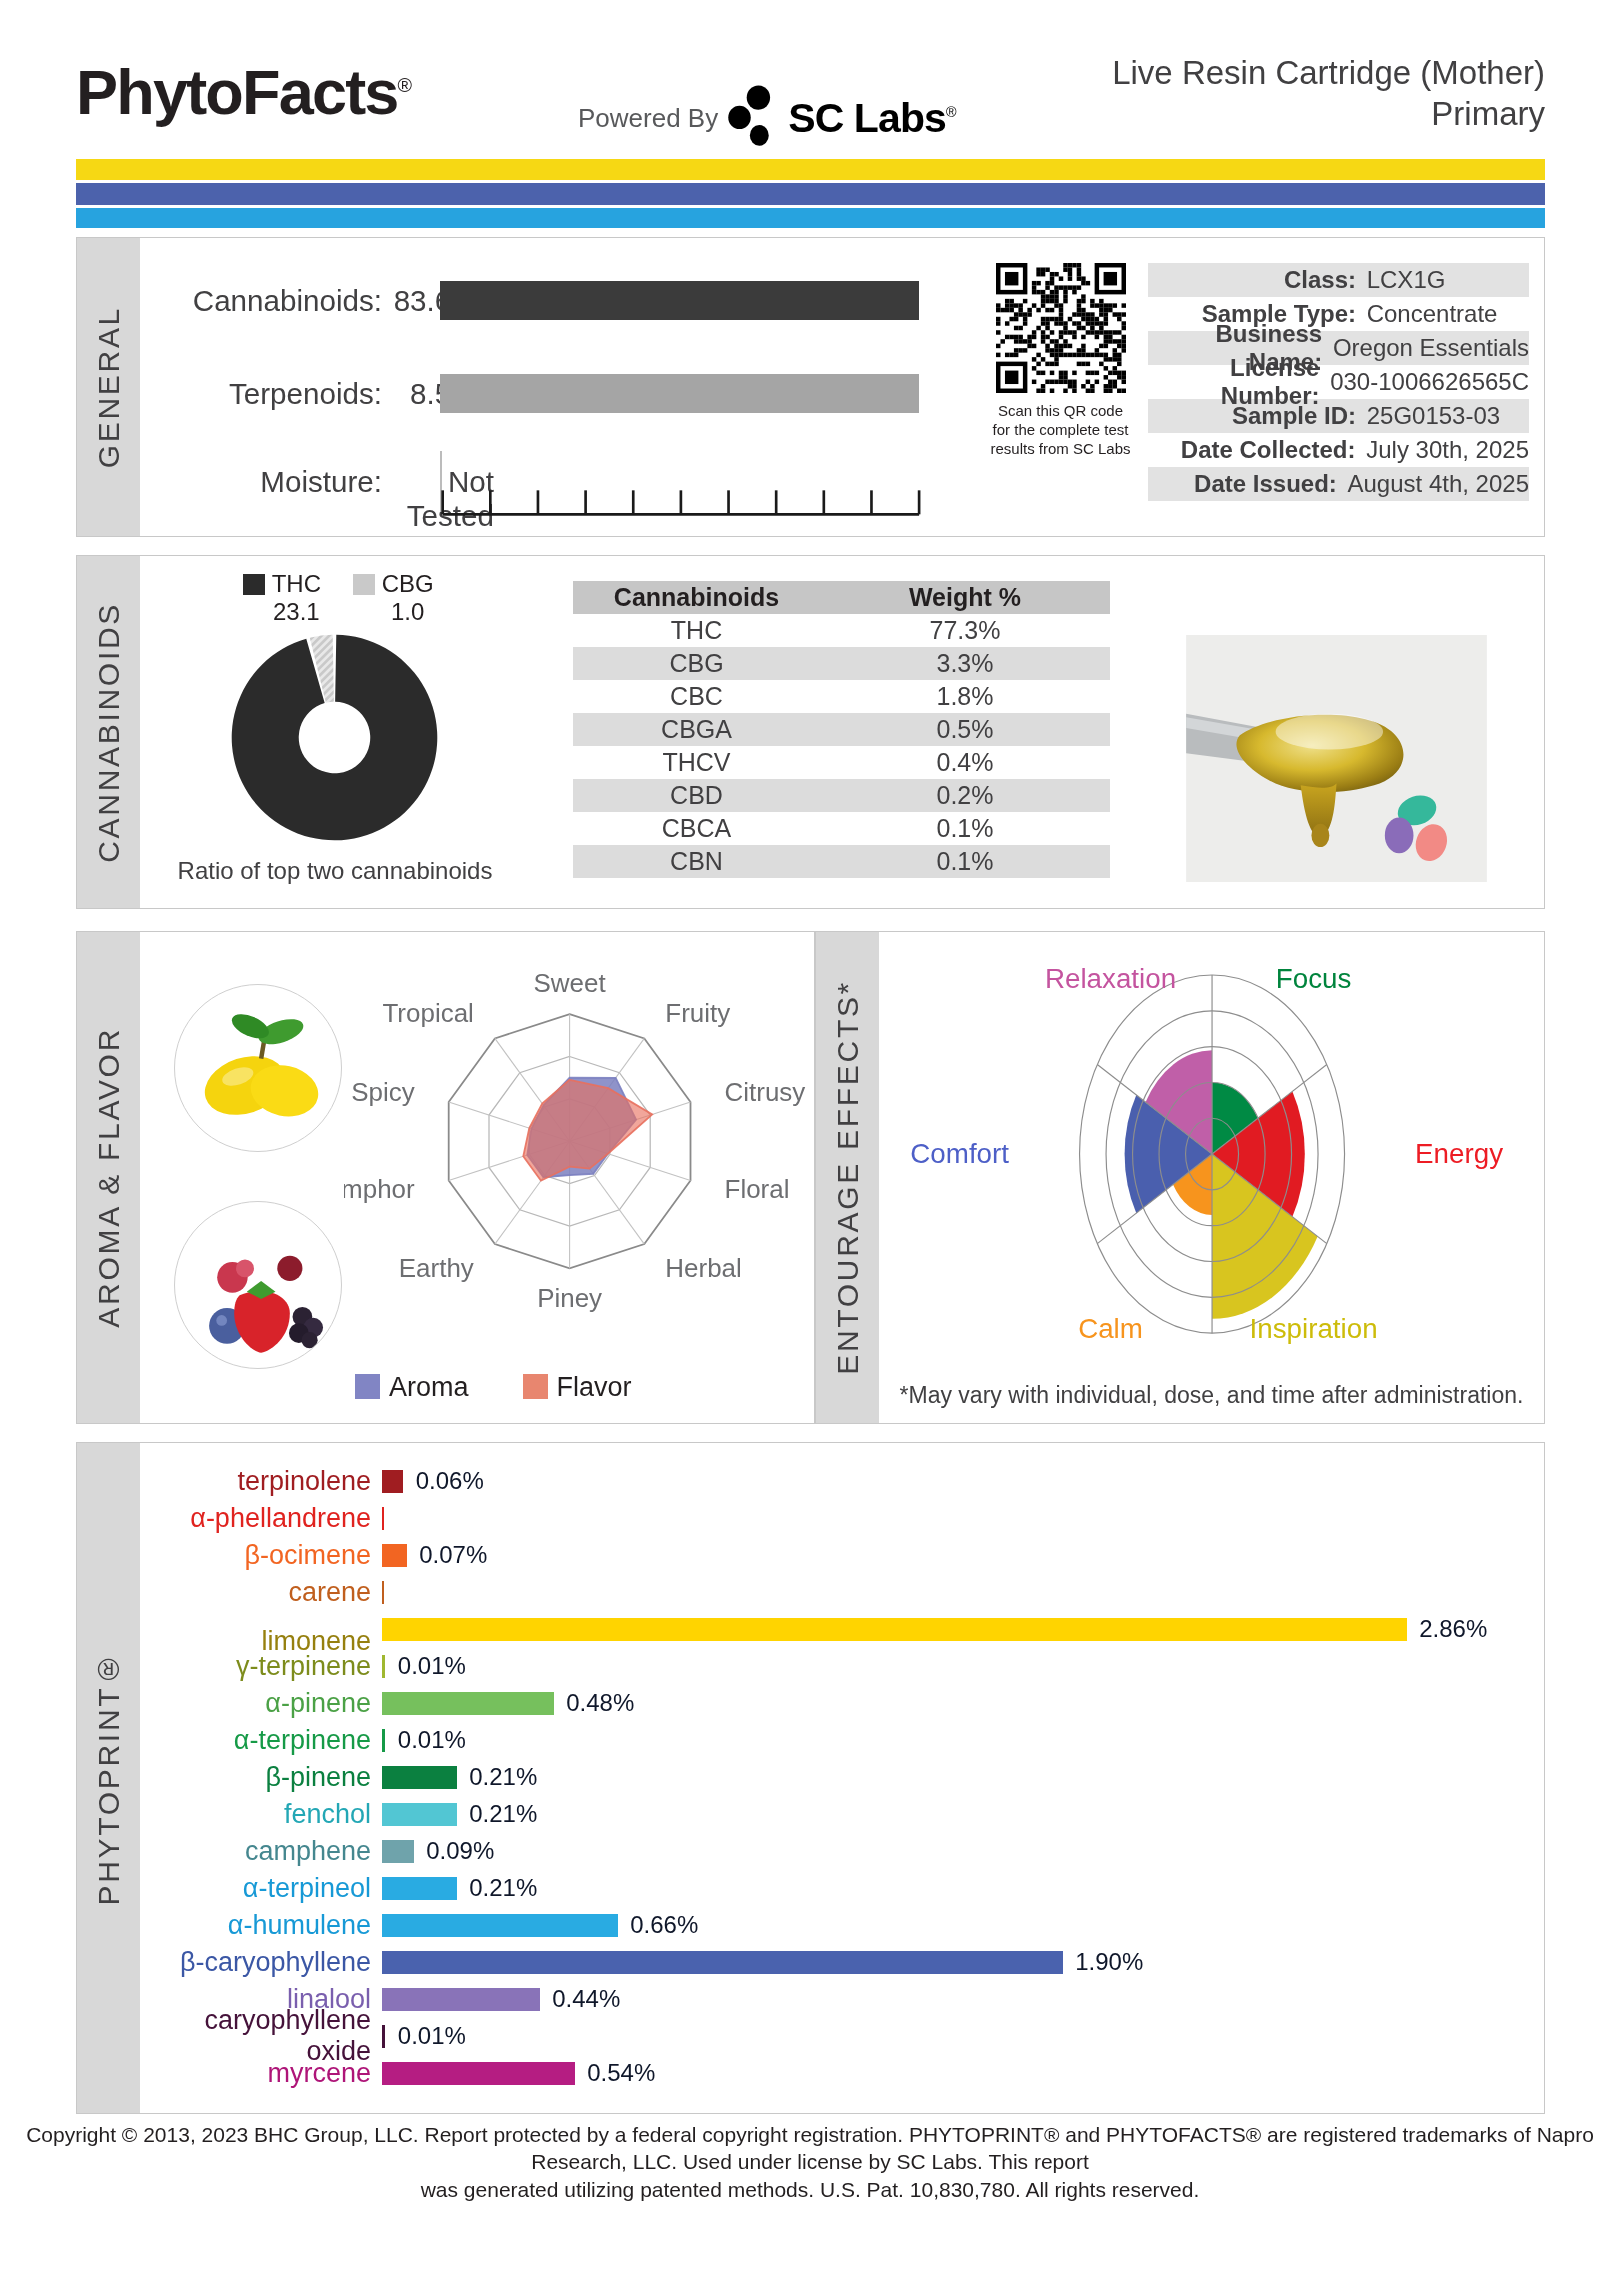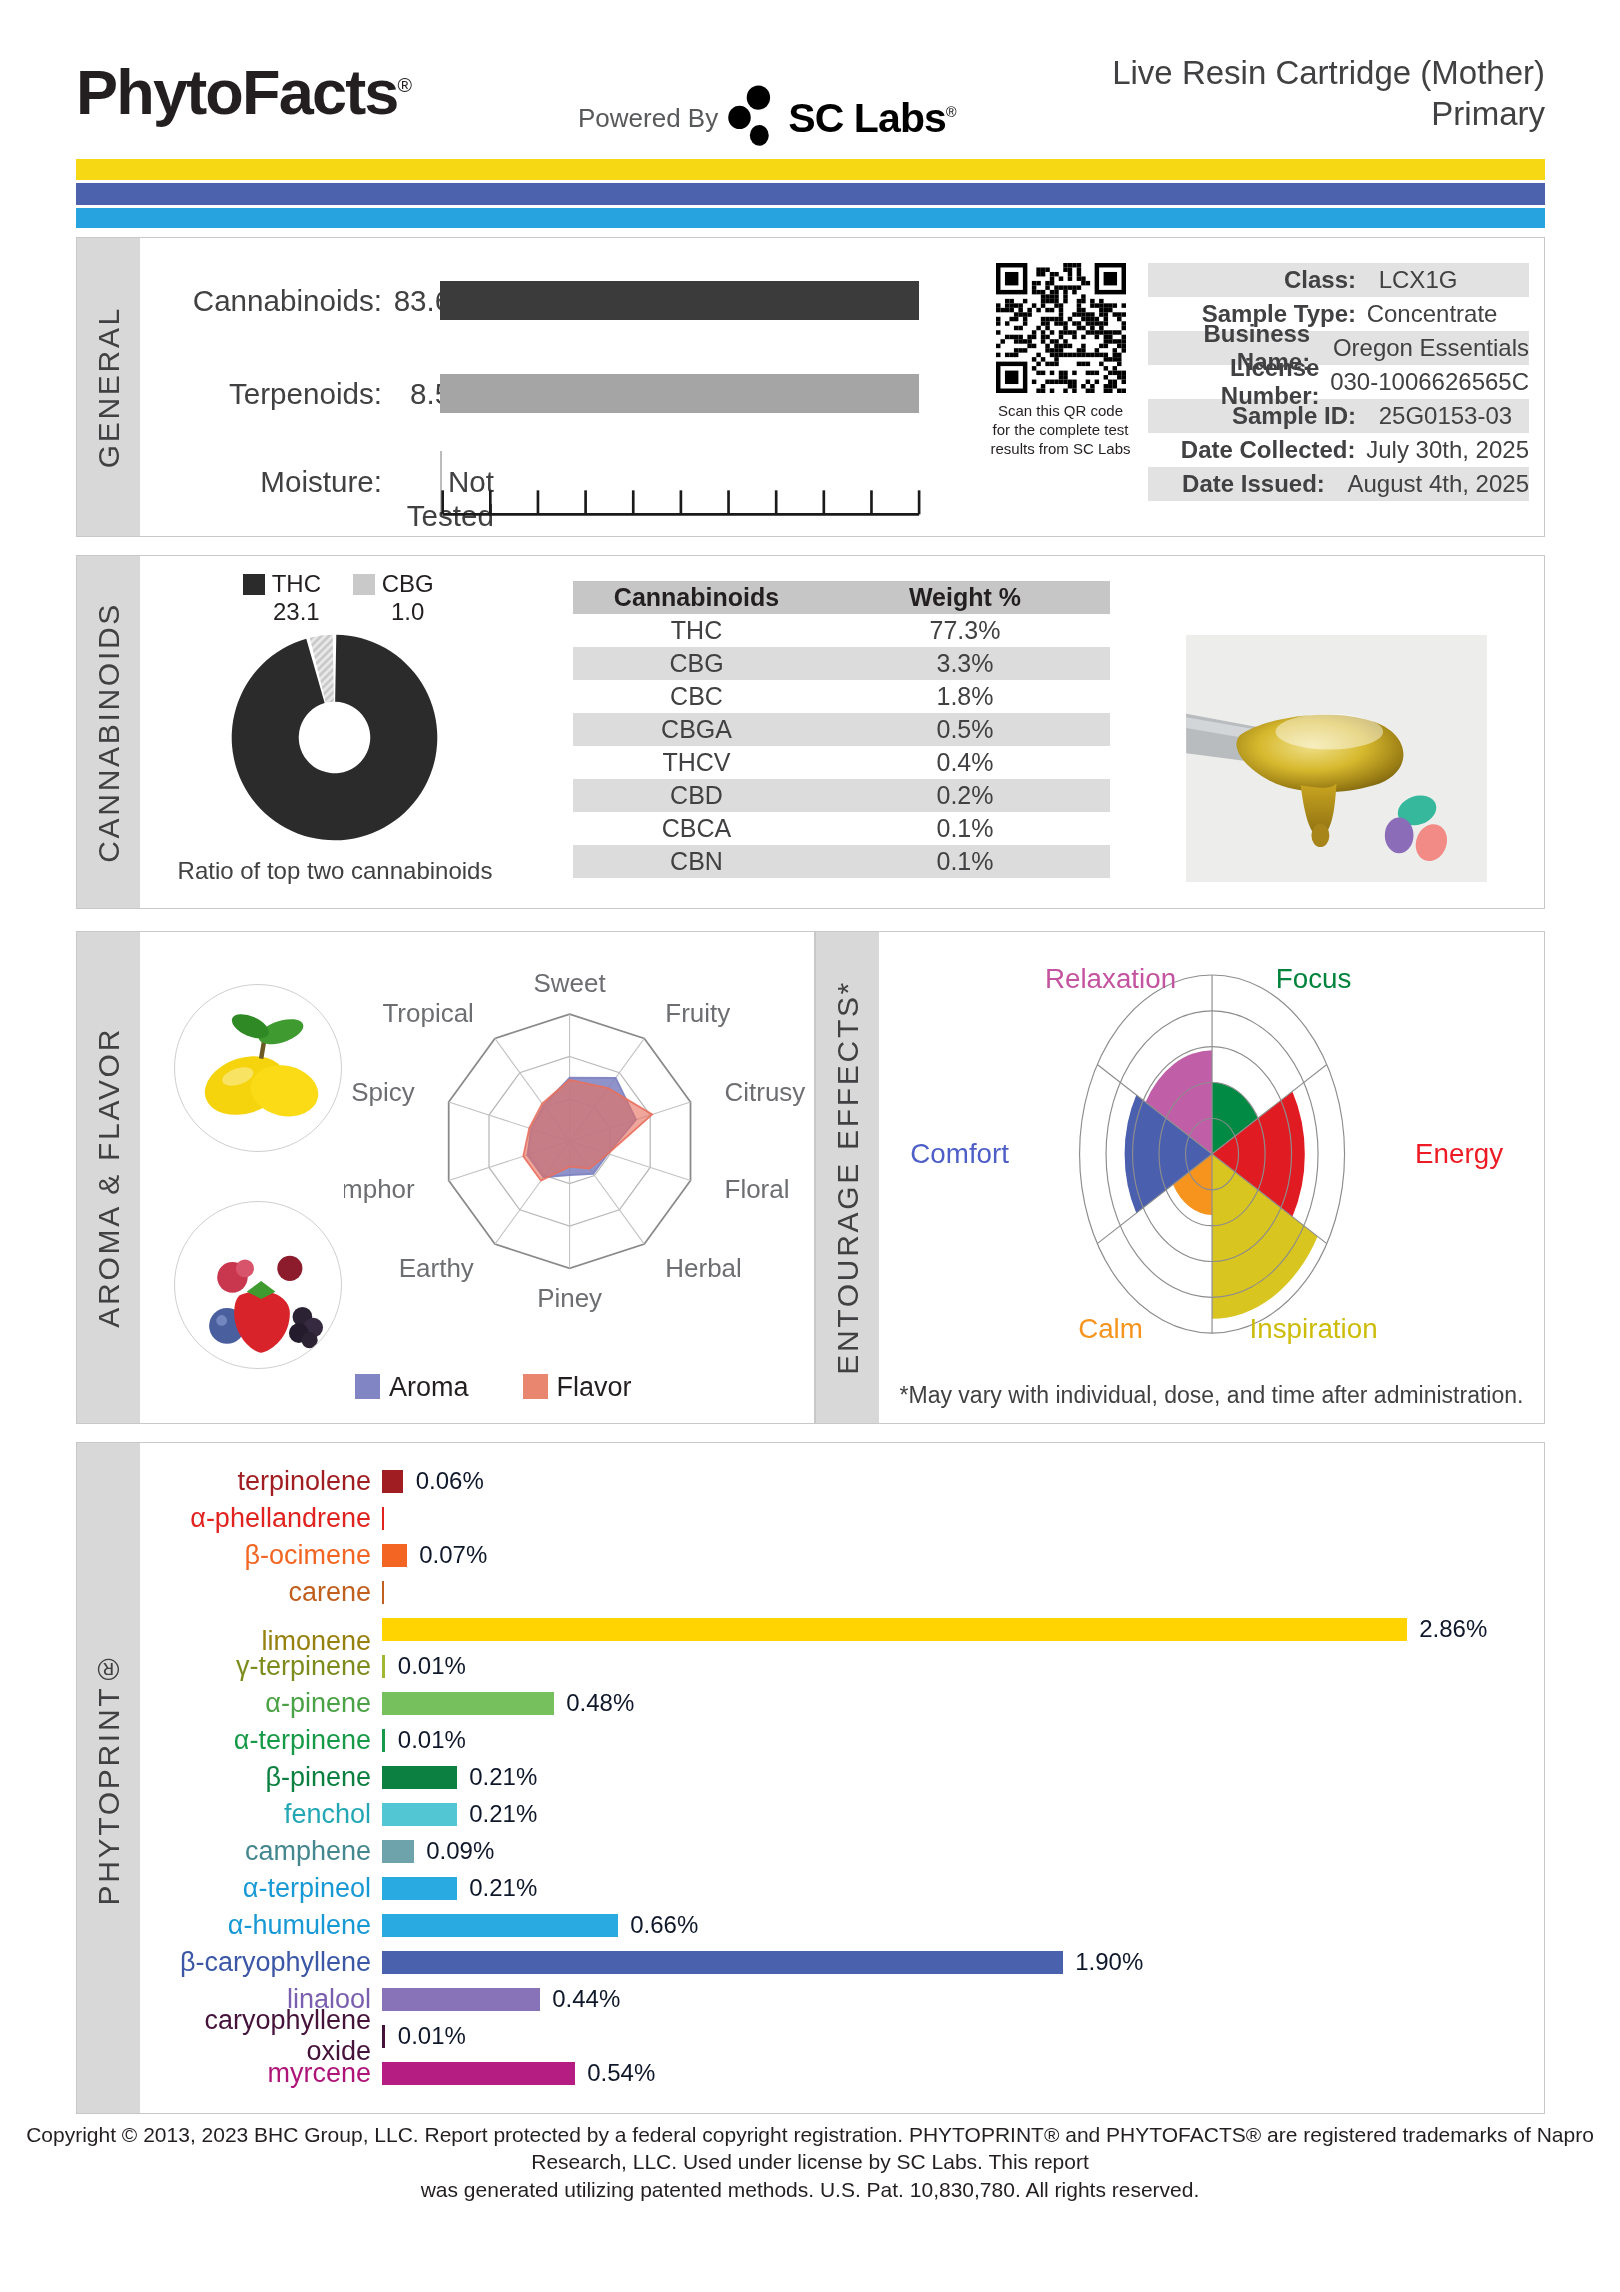--- a/index.html
+++ b/index.html
@@ -19,21 +19,21 @@
   .strip{width:63px;background:#d8d8d8;display:flex;align-items:center;justify-content:center;flex:none;}
   .strip span{writing-mode:vertical-rl;transform:rotate(180deg);font-size:30px;letter-spacing:2.7px;color:#414042;white-space:nowrap;}
   .content{flex:1;position:relative;}
   
   .g-label{font-size:29.6px;color:#414042;text-align:right;width:224px;left:18px;}
   .g-value{font-size:29.6px;color:#414042;text-align:right;width:103px;left:251px;}
   .g-bar{left:300px;height:39px;}
   .qr-caption{font-size:15px;color:#231f20;text-align:center;line-height:1.25;}
   .details{left:1008px;top:25px;width:381px;font-size:24px;}
   .d-row{display:flex;height:34px;align-items:center;}
-  .d-row.alt{background:#e2e2e2;gap:12px;}
+  .d-row.alt{background:#e2e2e2;}
   .d-label{width:208px;text-align:right;font-weight:700;color:#414042;}
   .d-value{margin-left:10.7px;color:#414042;white-space:nowrap;}
   
   .donut-legend{display:flex;gap:32px;}
   .dl-item{display:grid;grid-template-columns:auto auto;column-gap:7.2px;align-items:center;}
   .dl-sq{width:21.5px;height:21.5px;}
   .dl-name{font-size:24px;color:#231f20;}
   .dl-val{grid-column:2;font-size:24px;color:#231f20;text-align:center;}
   .donut-caption{font-size:24px;color:#414042;}
   .ctable{left:433px;top:25px;width:537px;font-size:25px;}

